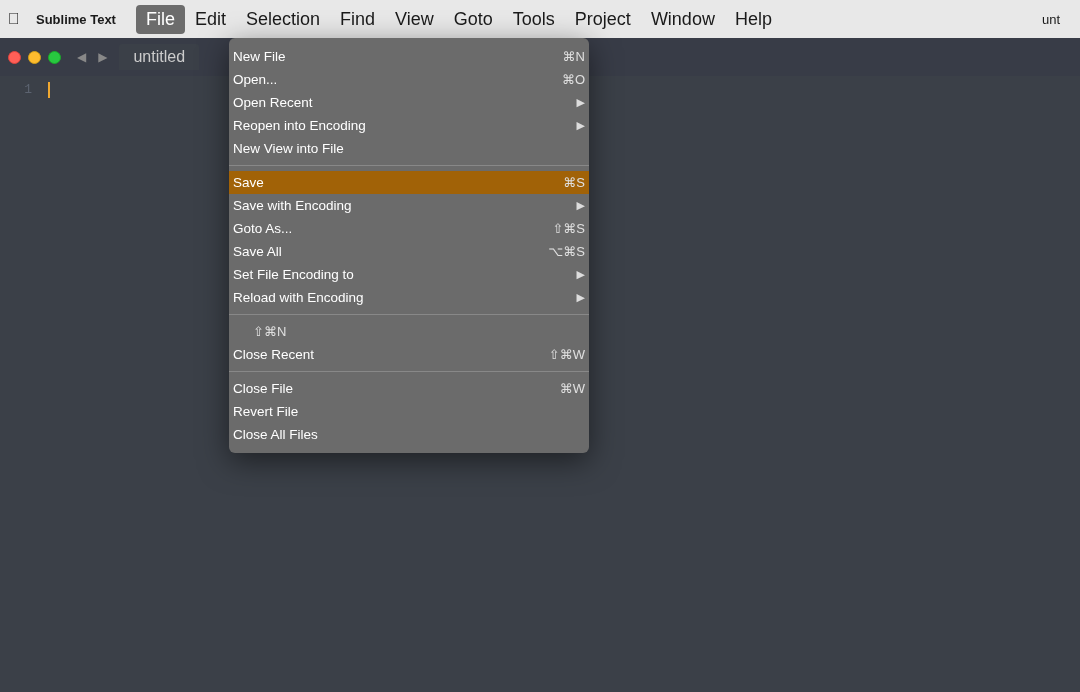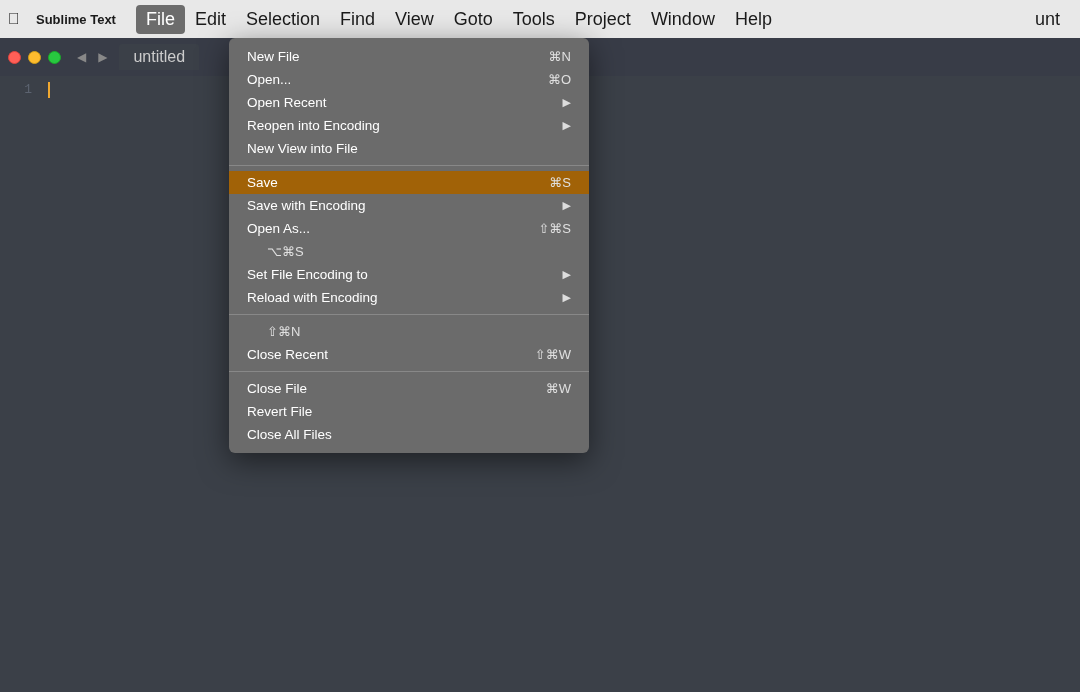--- a/index.html
+++ b/index.html
@@ -43,21 +43,21 @@
       border-radius: 4px;
       cursor: default;
       white-space: nowrap;
     }
     .menu-item.active {
       background: #6c6c6c;
       color: #fff;
     }
     .menu-bar-right {
       margin-left: auto;
-      font-size: 18px;
+      font-size: 13px;
       color: #1a1a1a;
       padding-right: 12px;
     }
 
     
     .traffic-lights {
       display: flex;
       align-items: center;
       gap: 7px;
       margin-right: 12px;
@@ -176,21 +176,21 @@
     }
     .menu-section + .menu-section {
       border-top: 1px solid #888;
       margin-top: 3px;
       padding-top: 5px;
     }
     .dropdown-item {
       display: flex;
       align-items: center;
       justify-content: space-between;
-      padding: 4px 18px;
+      padding: 4px 4px;
       font-size: 13.5px;
       color: #fff;
       cursor: default;
       white-space: nowrap;
     }
     .dropdown-item.highlighted {
       background: #a16207;
       color: #fff;
     }
     .dropdown-item.disabled {
@@ -289,24 +289,25 @@
   <div class="menu-section">
     <div class="dropdown-item highlighted">
       <span class="item-label">Save</span>
       <span class="item-shortcut">⌘S</span>
     </div>
     <div class="dropdown-item">
       <span class="item-label">Save with Encoding</span>
       <span class="submenu-arrow">▶</span>
     </div>
     <div class="dropdown-item">
-      <span class="item-label">Open As...</span>
+      <span class="item-label">Goto As...</span>
       <span class="item-shortcut">⇧⌘S</span>
     </div>
     <div class="dropdown-item">
+      <span class="item-label">Save All</span>
       <span class="item-shortcut">⌥⌘S</span>
     </div>
     <div class="dropdown-item">
       <span class="item-label">Set File Encoding to</span>
       <span class="submenu-arrow">▶</span>
     </div>
     <div class="dropdown-item">
       <span class="item-label">Reload with Encoding</span>
       <span class="submenu-arrow">▶</span>
     </div>

